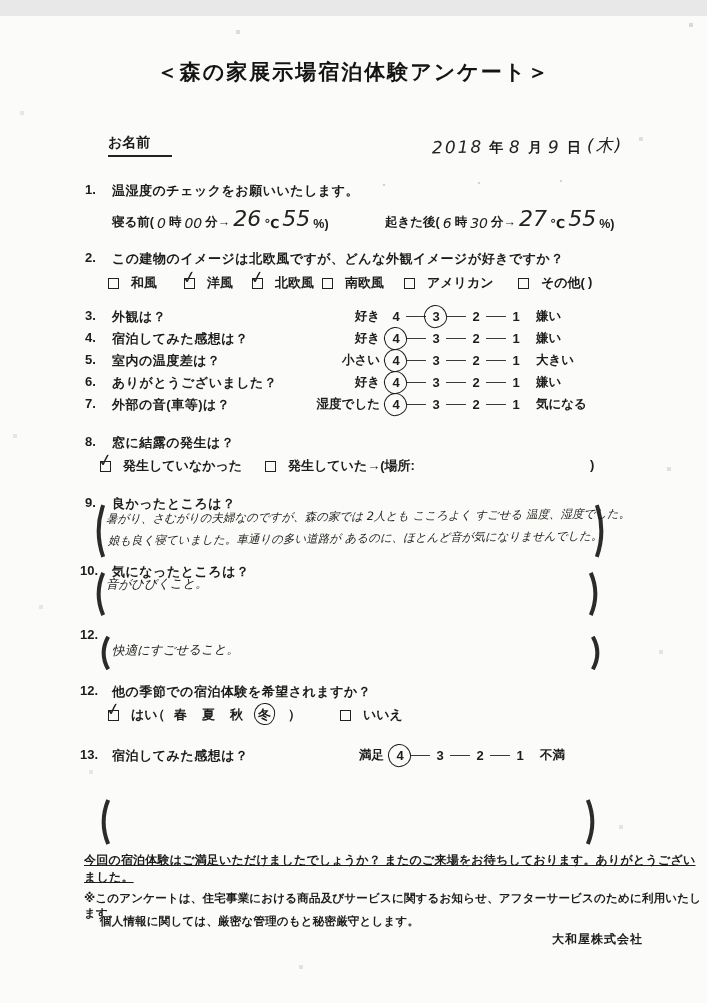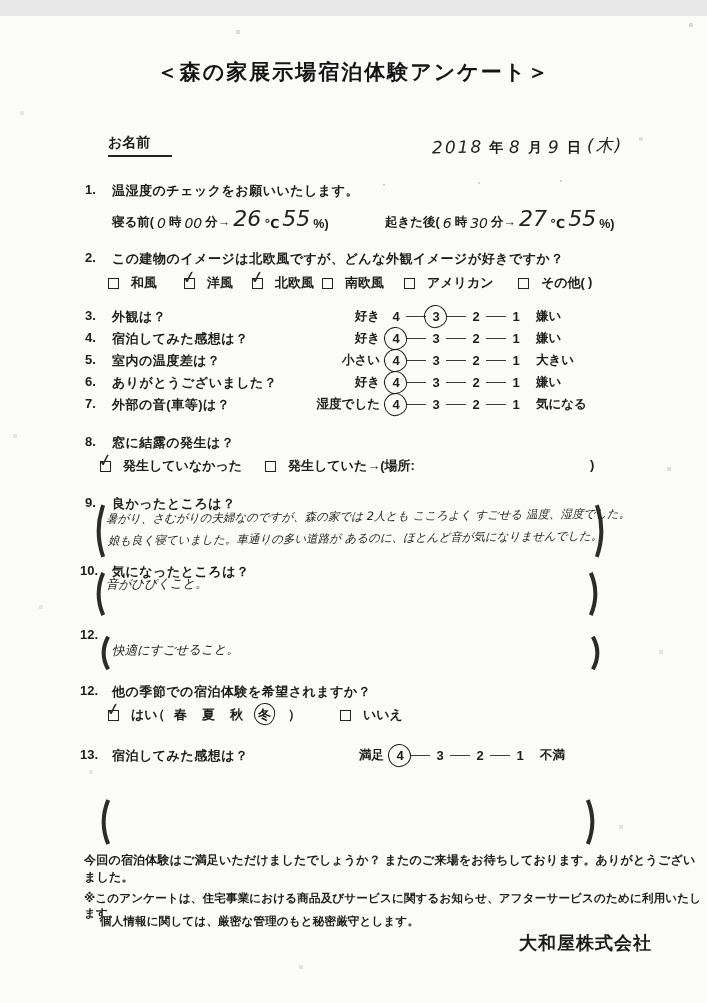--- a/index.html
+++ b/index.html
@@ -58,23 +58,23 @@
   .season::before{content:""; position:absolute; display:none; left:-4px; top:-3px; width:19px; height:20px;
     border:1.8px solid #1e1e1e; border-radius:50% 50% 46% 54% / 54% 46% 50% 50%; transform:rotate(6deg);}
   .seasons[data-sel="0"] .season-0::before,
   .seasons[data-sel="1"] .season-1::before,
   .seasons[data-sel="2"] .season-2::before,
   .seasons[data-sel="3"] .season-3::before{display:block;}
   .paren-printed{position:absolute; top:0; font-size:13px; font-weight:700;}
   
   .bracket{position:absolute; width:14px;}
   .answer{position:absolute; font-size:11.5px; line-height:20px; white-space:nowrap; transform:rotate(-0.6deg);}
-  .footer-thanks{position:absolute; left:84px; top:836px; font-size:12px; font-weight:700; letter-spacing:.2px;}
+  .footer-thanks{position:absolute; left:84px; top:836px; font-size:12px; font-weight:700; letter-spacing:.2px;text-decoration:underline;}
   .note{position:absolute; font-size:11.5px; font-weight:700; letter-spacing:.2px;}
-  .company{position:absolute; top:915px; left:12px; width:640px; text-align:right; font-size:18px; font-weight:700; letter-spacing:1px;}
+  .company{position:absolute; top:915px; left:3px; width:640px; text-align:right; font-size:12px; font-weight:700; letter-spacing:1px;}
   .noise{position:absolute; top:0; left:0; width:2px; height:2px; background:transparent; pointer-events:none;
     box-shadow:237px 15px 0 1px rgba(130,130,130,.25), 690px 8px 0 1px rgba(140,140,140,.3),
     21px 96px 0 1px rgba(150,150,150,.2), 640px 122px 0 1px rgba(140,140,140,.25),
     383px 168px 0 0 rgba(120,120,120,.3), 478px 166px 0 0 rgba(120,120,120,.3),
     560px 164px 0 0 rgba(120,120,120,.3), 14px 419px 0 1px rgba(150,150,150,.2),
     668px 452px 0 1px rgba(145,145,145,.25), 40px 590px 0 1px rgba(150,150,150,.2),
     660px 635px 0 1px rgba(145,145,145,.22), 90px 755px 0 1px rgba(150,150,150,.2),
     620px 810px 0 1px rgba(145,145,145,.22), 300px 950px 0 1px rgba(150,150,150,.25),
     680px 880px 0 1px rgba(145,145,145,.22);}
 </style>

